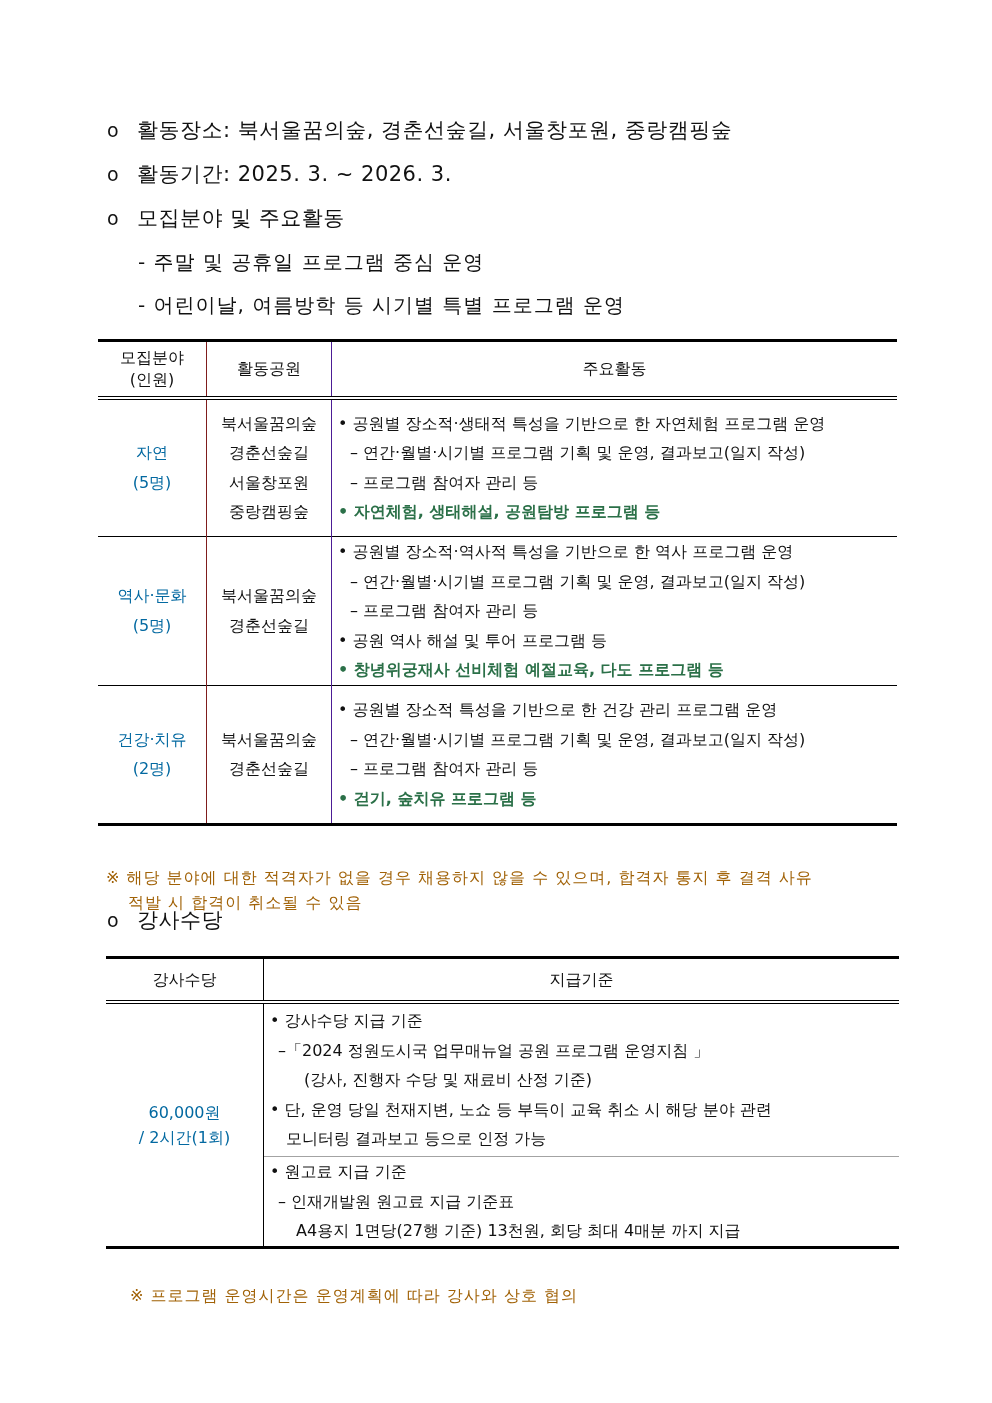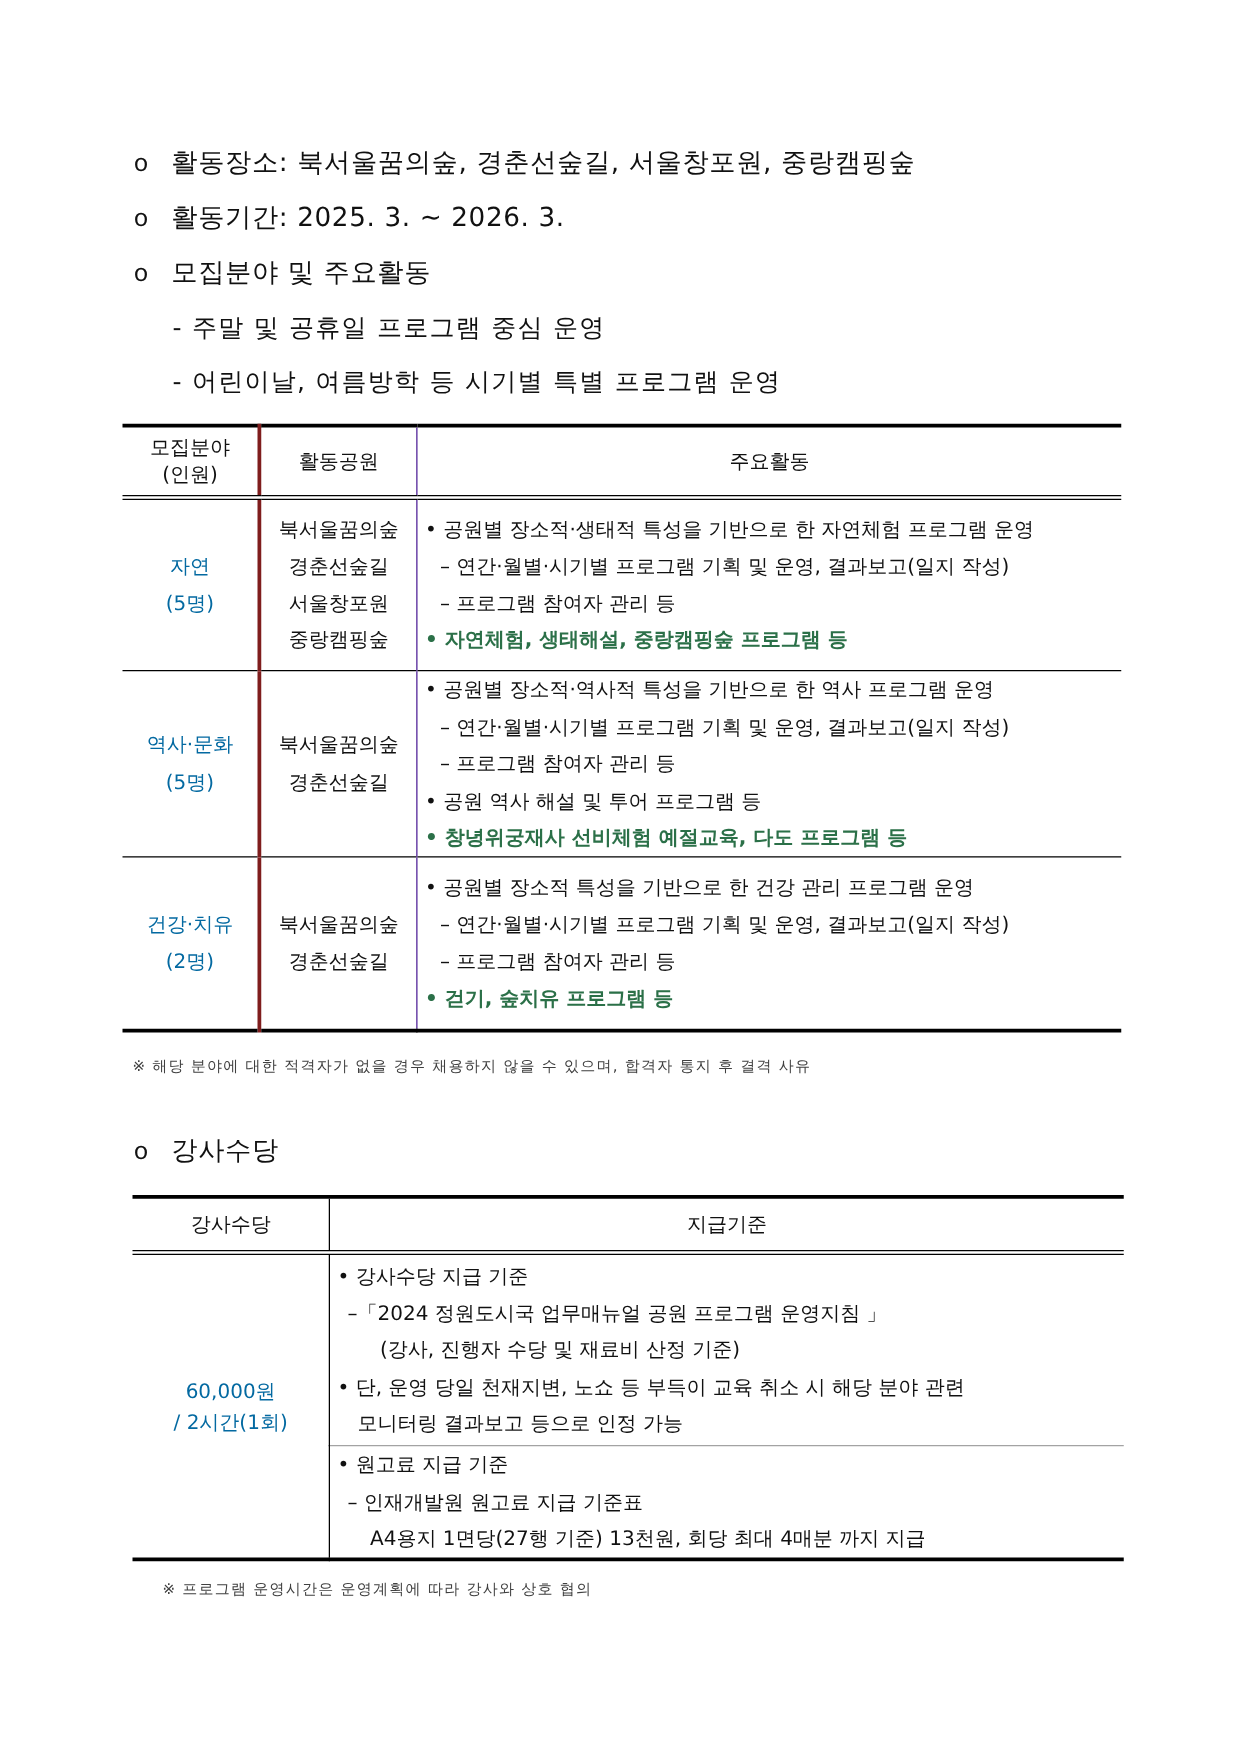--- a/index.html
+++ b/index.html
@@ -6,30 +6,30 @@
   body { width: 992px; height: 1403px; position: relative; font-family: "DejaVu Sans", "Liberation Sans", sans-serif; color: #111; }
   .page { position: absolute; left: 0; top: 0; width: 972px; height: 1403px; }
   .bullet-line { position: absolute; left: 107px; font-size: 21px; line-height: 28px; letter-spacing: 0.5px; white-space: nowrap; }
   .bullet-line .o { display: inline-block; width: 30px; font-size: 19px; }
   .dash-line { position: absolute; left: 138px; font-size: 20px; line-height: 28px; white-space: nowrap; letter-spacing: 1px; }
   table { border-collapse: collapse; position: absolute; }
   .t1 { left: 98px; top: 339px; width: 799px; }
   .t1 th, .t1 td, .t2 th, .t2 td { font-size: 16px; line-height: 29.5px; padding: 0; vertical-align: middle; }
   .t1 thead tr { height: 57px; }
   .t1 thead th { border-top: 3px solid #000; border-bottom: 4px double #000; font-weight: normal; text-align: center; line-height: 22px; }
-  .t1 .c1 { width: 108px; border-right: 3px solid #7f1d1d; text-align: center; }
+  .t1 .c1 { width: 108px; border-right: 1px solid #7f1d1d; text-align: center; }
   .t1 .c2 { width: 124px; border-right: 1px solid #4c1d95; text-align: center; }
   .t1 .c3 { text-align: left; padding-left: 6px; }
   .t1 tbody tr { border-bottom: 1px solid #000; }
   .t1 tbody tr.last { border-bottom: 3px solid #000; }
   .blue { color: #0369a1; }
   .green { color: #2b7048; font-weight: bold; }
   .sub { padding-left: 12px; display: block; }
   .item { display: block; white-space: nowrap; }
-  .note { position: absolute; left: 106px; font-size: 12px; line-height: 25px; color: #404040; letter-spacing: 1px; }
+  .note { position: absolute; left: 106px; font-size: 16px; line-height: 25px; color: #a16207; letter-spacing: 1px; margin-top: 24px; }
   .t2 { left: 106px; top: 956px; width: 793px; }
   .t2 thead tr { height: 44px; }
   .t2 thead th { border-top: 3px solid #000; border-bottom: 4px double #000; font-weight: normal; text-align: center; }
   .t2 .c1 { width: 157px; border-right: 1px solid #000; text-align: center; }
   .t2 .c2 { padding-left: 6px; text-align: left; }
   .t2 tbody tr.r1 td.c2 { border-bottom: 1px solid #a3a3a3; }
   .t2 tbody tr.r2 { border-bottom: 3px solid #000; }
 </style>
 </head>
 <body>
@@ -65,21 +65,21 @@
         <td class="c2">
           <span class="item">북서울꿈의숲</span>
           <span class="item">경춘선숲길</span>
           <span class="item">서울창포원</span>
           <span class="item">중랑캠핑숲</span>
         </td>
         <td class="c3">
           <span class="item">• 공원별 장소적·생태적 특성을 기반으로 한 자연체험 프로그램 운영</span>
           <span class="item sub">– 연간·월별·시기별 프로그램 기획 및 운영, 결과보고(일지 작성)</span>
           <span class="item sub">– 프로그램 참여자 관리 등</span>
-          <span class="item green">• 자연체험, 생태해설, 중랑캠핑숲 프로그램 등</span>
+          <span class="item green">• 자연체험, 생태해설, 공원탐방 프로그램 등</span>
         </td>
       </tr>
       <tr style="height:141px;">
         <td class="c1 blue">
             <span class="item">역사·문화</span>
             <span class="item">(5명)</span>
           </td>
         <td class="c2">
           <span class="item">북서울꿈의숲</span>
           <span class="item">경춘선숲길</span>
@@ -106,20 +106,21 @@
           <span class="item sub">– 연간·월별·시기별 프로그램 기획 및 운영, 결과보고(일지 작성)</span>
           <span class="item sub">– 프로그램 참여자 관리 등</span>
           <span class="item green">• 걷기, 숲치유 프로그램 등</span>
         </td>
       </tr>
     </tbody>
   </table>
 
   <div class="note" style="top:841px;">
     <span class="item">※ 해당 분야에 대한 적격자가 없을 경우 채용하지 않을 수 있으며, 합격자 통지 후 결격 사유</span>
+    <span class="item" style="padding-left:22px;">적발 시 합격이 취소될 수 있음</span>
   </div>
 
   <div class="bullet-line" style="top:906px;">
     <span class="o">o</span><span>강사수당</span>
   </div>
 
   <table class="t2">
     <thead>
       <tr>
         <th class="c1">강사수당</th>

